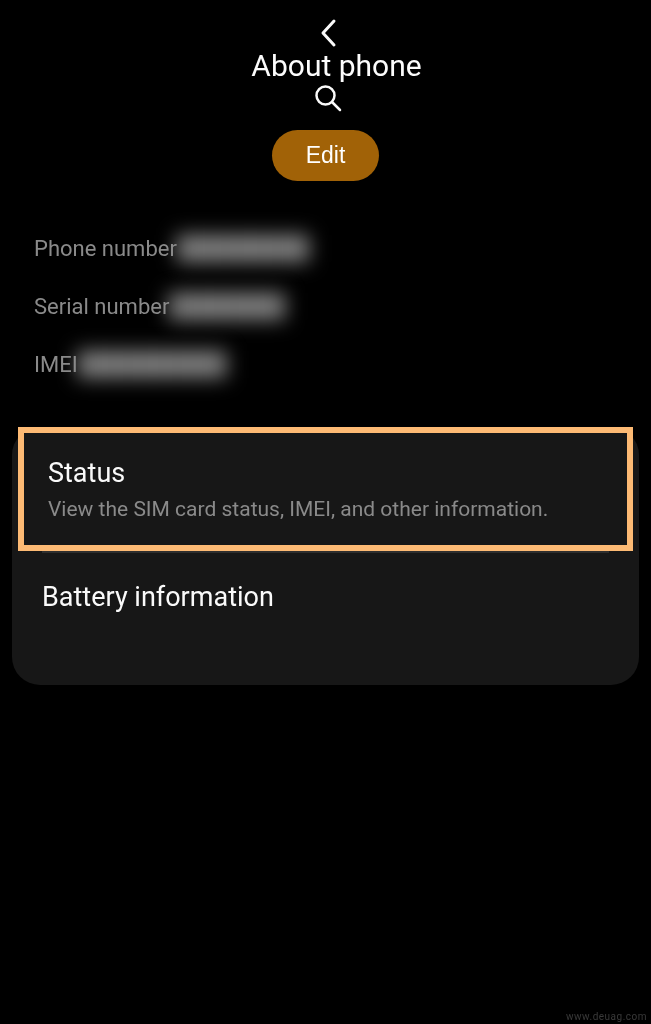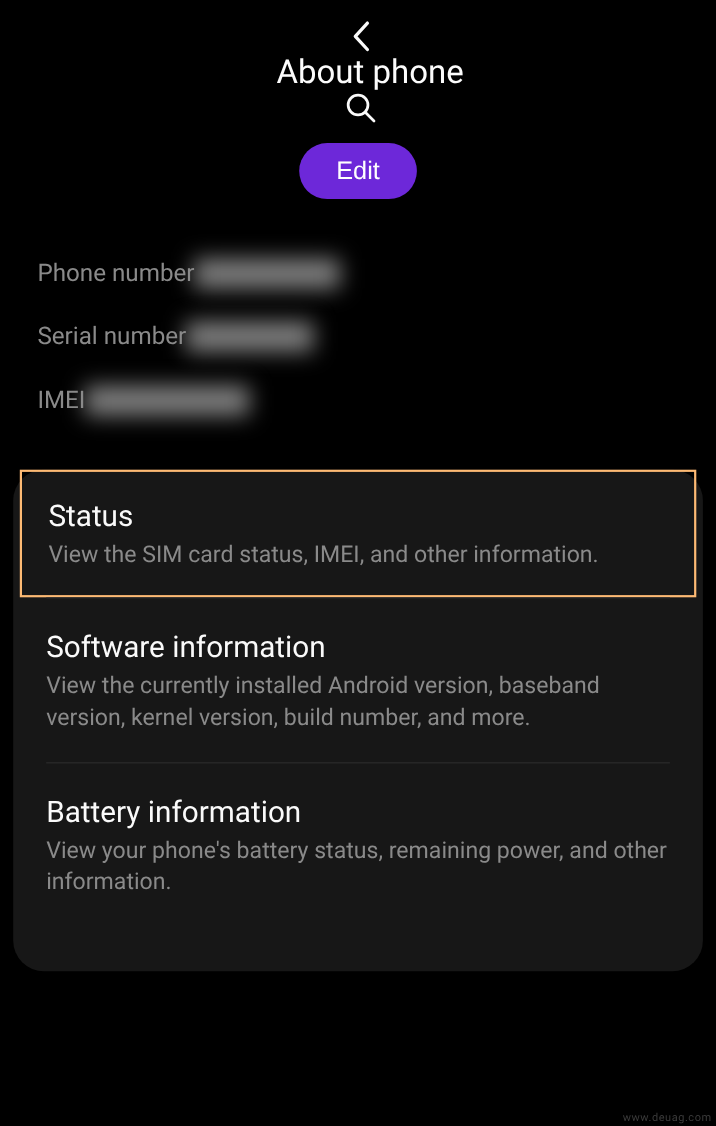--- a/index.html
+++ b/index.html
@@ -41,21 +41,21 @@
     justify-content: center;
     cursor: pointer;
   }
   .edit-row {
     display: flex;
     justify-content: center;
     margin-top: 50px;
     margin-bottom: 38px;
   }
   .edit-btn {
-    background: #6d28d9;
+    background: #a16207;
     color: #fff;
     font-size: 23px;
     font-weight: 500;
     border: none;
     border-radius: 28px;
     padding: 12px 34px;
     cursor: pointer;
   }
   .info-list {
     padding: 0 34px;
@@ -97,21 +97,21 @@
     font-size: 21px;
     color: #8a8a8a;
     line-height: 1.35;
   }
   .divider {
     height: 1px;
     background: #2e2e2e;
     margin: 0 30px;
   }
   .highlight {
-    border: 2px solid #fdba74;
+    border: 6px solid #fdba74;
     border-radius: 0;
     margin: -4px 6px 0 6px;
   }
   .highlight .card-item {
     padding: 24px 24px 22px 24px;
   }
   .watermark {
     position: absolute;
     right: 4px;
     bottom: 2px;
@@ -162,27 +162,22 @@
   <div class="highlight">
     <div class="card-item">
       <div class="card-item-title">Status</div>
       <div class="card-item-sub">View the SIM card status, IMEI, and other information.</div>
     </div>
   </div>
 
 
   <div class="divider"></div>
 
-  <div class="card-item">
-    <div class="card-item-title">Software information</div>
-    <div class="card-item-sub">View the currently installed Android version, baseband version, kernel version, build number, and more.</div>
-  </div>
 
   <div class="divider"></div>
 
   <div class="card-item">
     <div class="card-item-title">Battery information</div>
-    <div class="card-item-sub">View your phone's battery status, remaining power, and other information.</div>
   </div>
 
 </div>
 
 <div class="watermark">www.deuag.com</div>
 
 </body></html>

